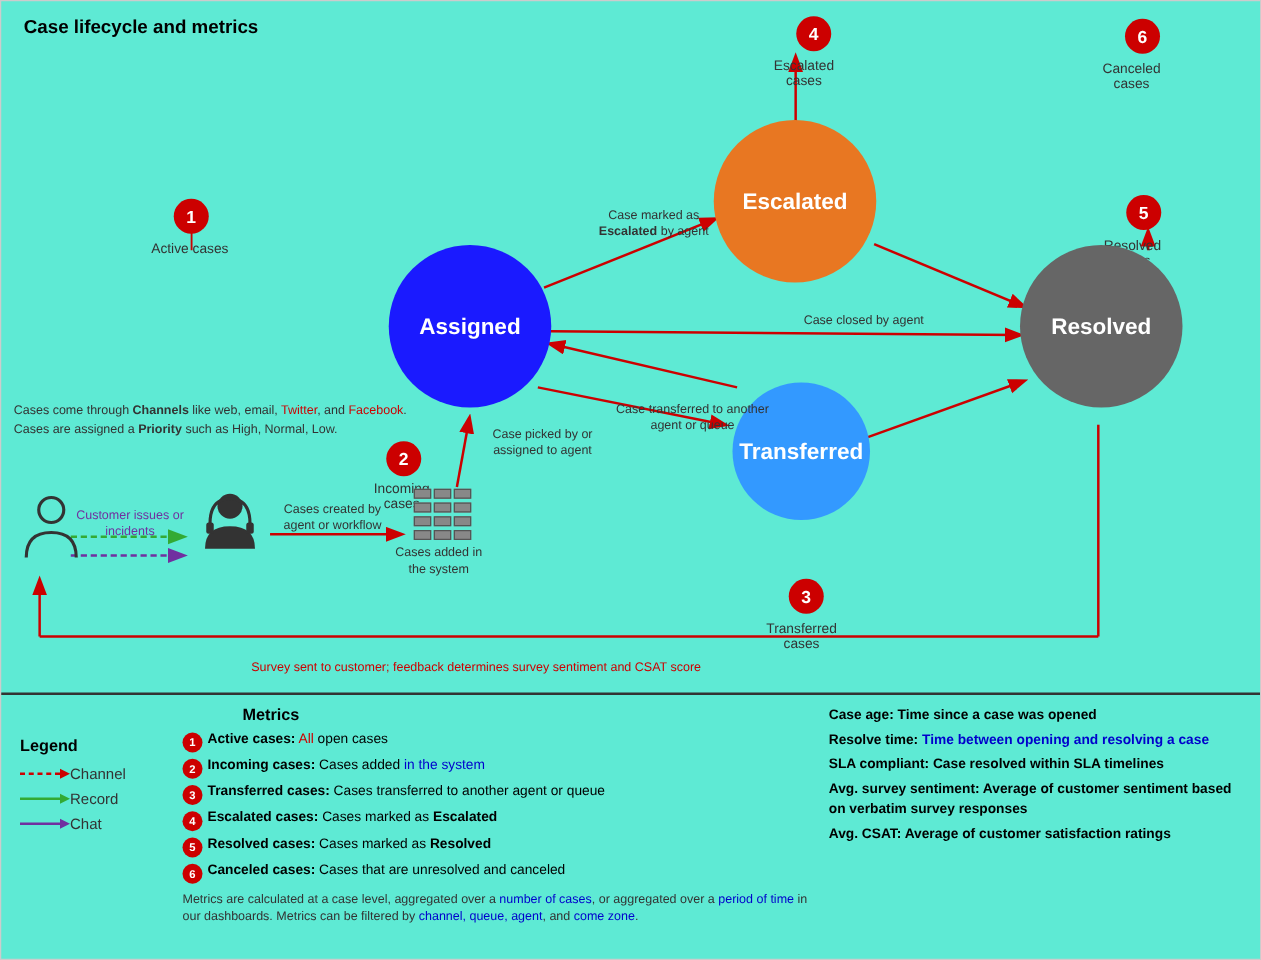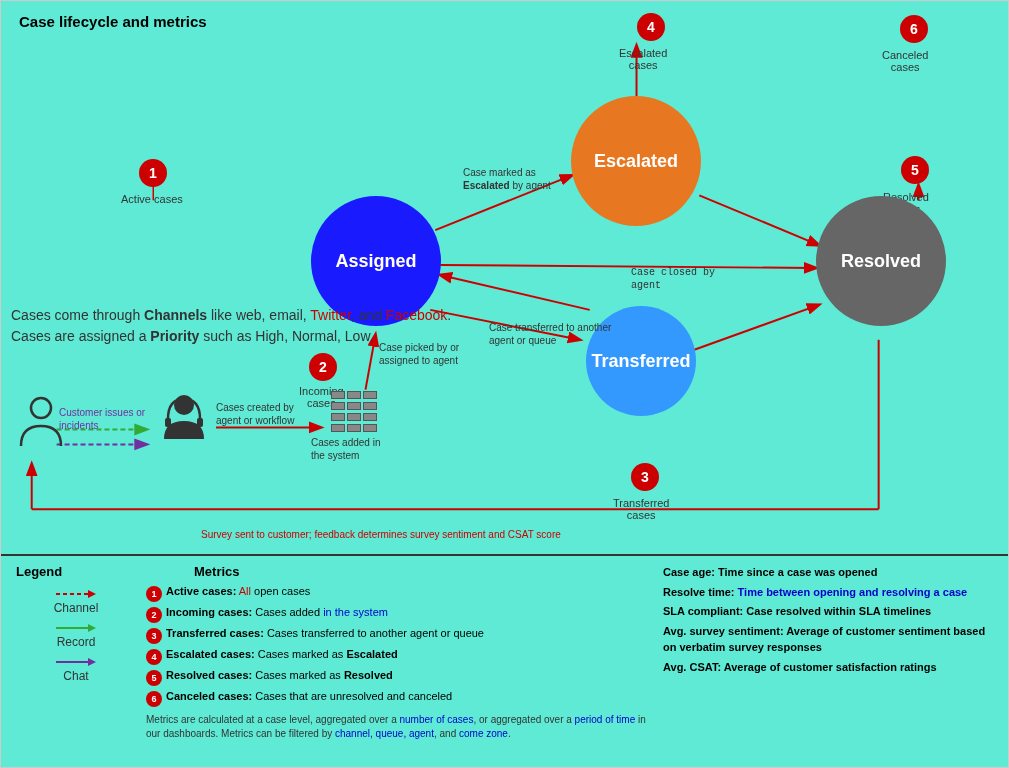--- a/index.html
+++ b/index.html
@@ -118,50 +118,51 @@
       width: 14px;
       height: 8px;
       background: #888;
       border: 1px solid #555;
     }
     
     .annot {
       position: absolute;
       font-size: 10px;
       color: #333;
+      text-align: center;
       line-height: 1.3;
     }
     
     .legend-area {
       position: absolute;
       bottom: 0;
       left: 0;
       width: 100%;
       height: 213px;
       padding: 10px 15px;
       display: flex;
       gap: 0;
     }
     .legend-col {
       width: 130px;
       flex-shrink: 0;
       padding-right: 10px;
+      margin-top: 25px;
     }
     .legend-title {
       font-weight: bold;
       font-size: 13px;
       margin-bottom: 8px;
     }
     .legend-item {
       display: flex;
       align-items: center;
       margin-bottom: 6px;
       font-size: 12px;
       color: #333;
-      flex-direction: column;
     }
     .metrics-col {
       flex: 1;
       padding-right: 15px;
     }
     .metrics-title {
       font-weight: bold;
       font-size: 13px;
       margin-bottom: 6px;
       margin-left: 48px;
@@ -208,22 +209,22 @@
       position: absolute;
       bottom: 14px;
       left: 200px;
       font-size: 10px;
       color: #cc0000;
     }
     
     .channel-text {
       position: absolute;
       left: 10px;
-      top: 304px;
-      font-size: 14px;
+      top: 320px;
+      font-size: 10px;
       color: #333;
       line-height: 1.5;
     }
     .highlight-bold {
       font-weight: bold;
     }
   </style>
 </head>
 <body>
 
@@ -350,21 +351,21 @@
 
       <path d="M12,28 Q12,8 28,8 Q44,8 44,28" fill="none" stroke="#333" stroke-width="2.5"></path>
       <rect x="9" y="27" width="6" height="9" rx="2" fill="#333"></rect>
       <rect x="41" y="27" width="6" height="9" rx="2" fill="#333"></rect>
     </svg>
 
     <div class="annot" style="left:58px;top:405px;width:90px;color:#7030a0;">Customer issues or<br>incidents</div>
     <div class="annot" style="left:215px;top:400px;width:100px;">Cases created by<br>agent or workflow</div>
     <div class="annot" style="left:378px;top:340px;width:110px;">Case picked by or<br>assigned to agent</div>
     <div class="annot" style="left:462px;top:165px;width:120px;">Case marked as <strong>Escalated</strong> by agent</div>
-    <div class="annot" style="left:630px;top:265px;width:120px;font-family:Liberation Mono, monospace;">Case closed by agent</div>
+    <div class="annot" style="left:630px;top:249px;width:120px;">Case closed by agent</div>
     <div class="annot" style="left:488px;top:320px;width:130px;">Case transferred to another agent or queue</div>
 
     <div class="channel-text">
       <span>Cases come through </span><span class="highlight-bold">Channels</span><span> like web, email, </span><span style="color:#cc0000">Twitter</span><span>, and </span><span style="color:#cc0000">Facebook</span><span>.</span><br>
       <span>Cases are assigned a </span><span class="highlight-bold">Priority</span><span> such as High, Normal, Low.</span>
     </div>
 
     <div class="bottom-survey-text">Survey sent to customer; feedback determines survey sentiment and CSAT score</div>
 
   </div>

